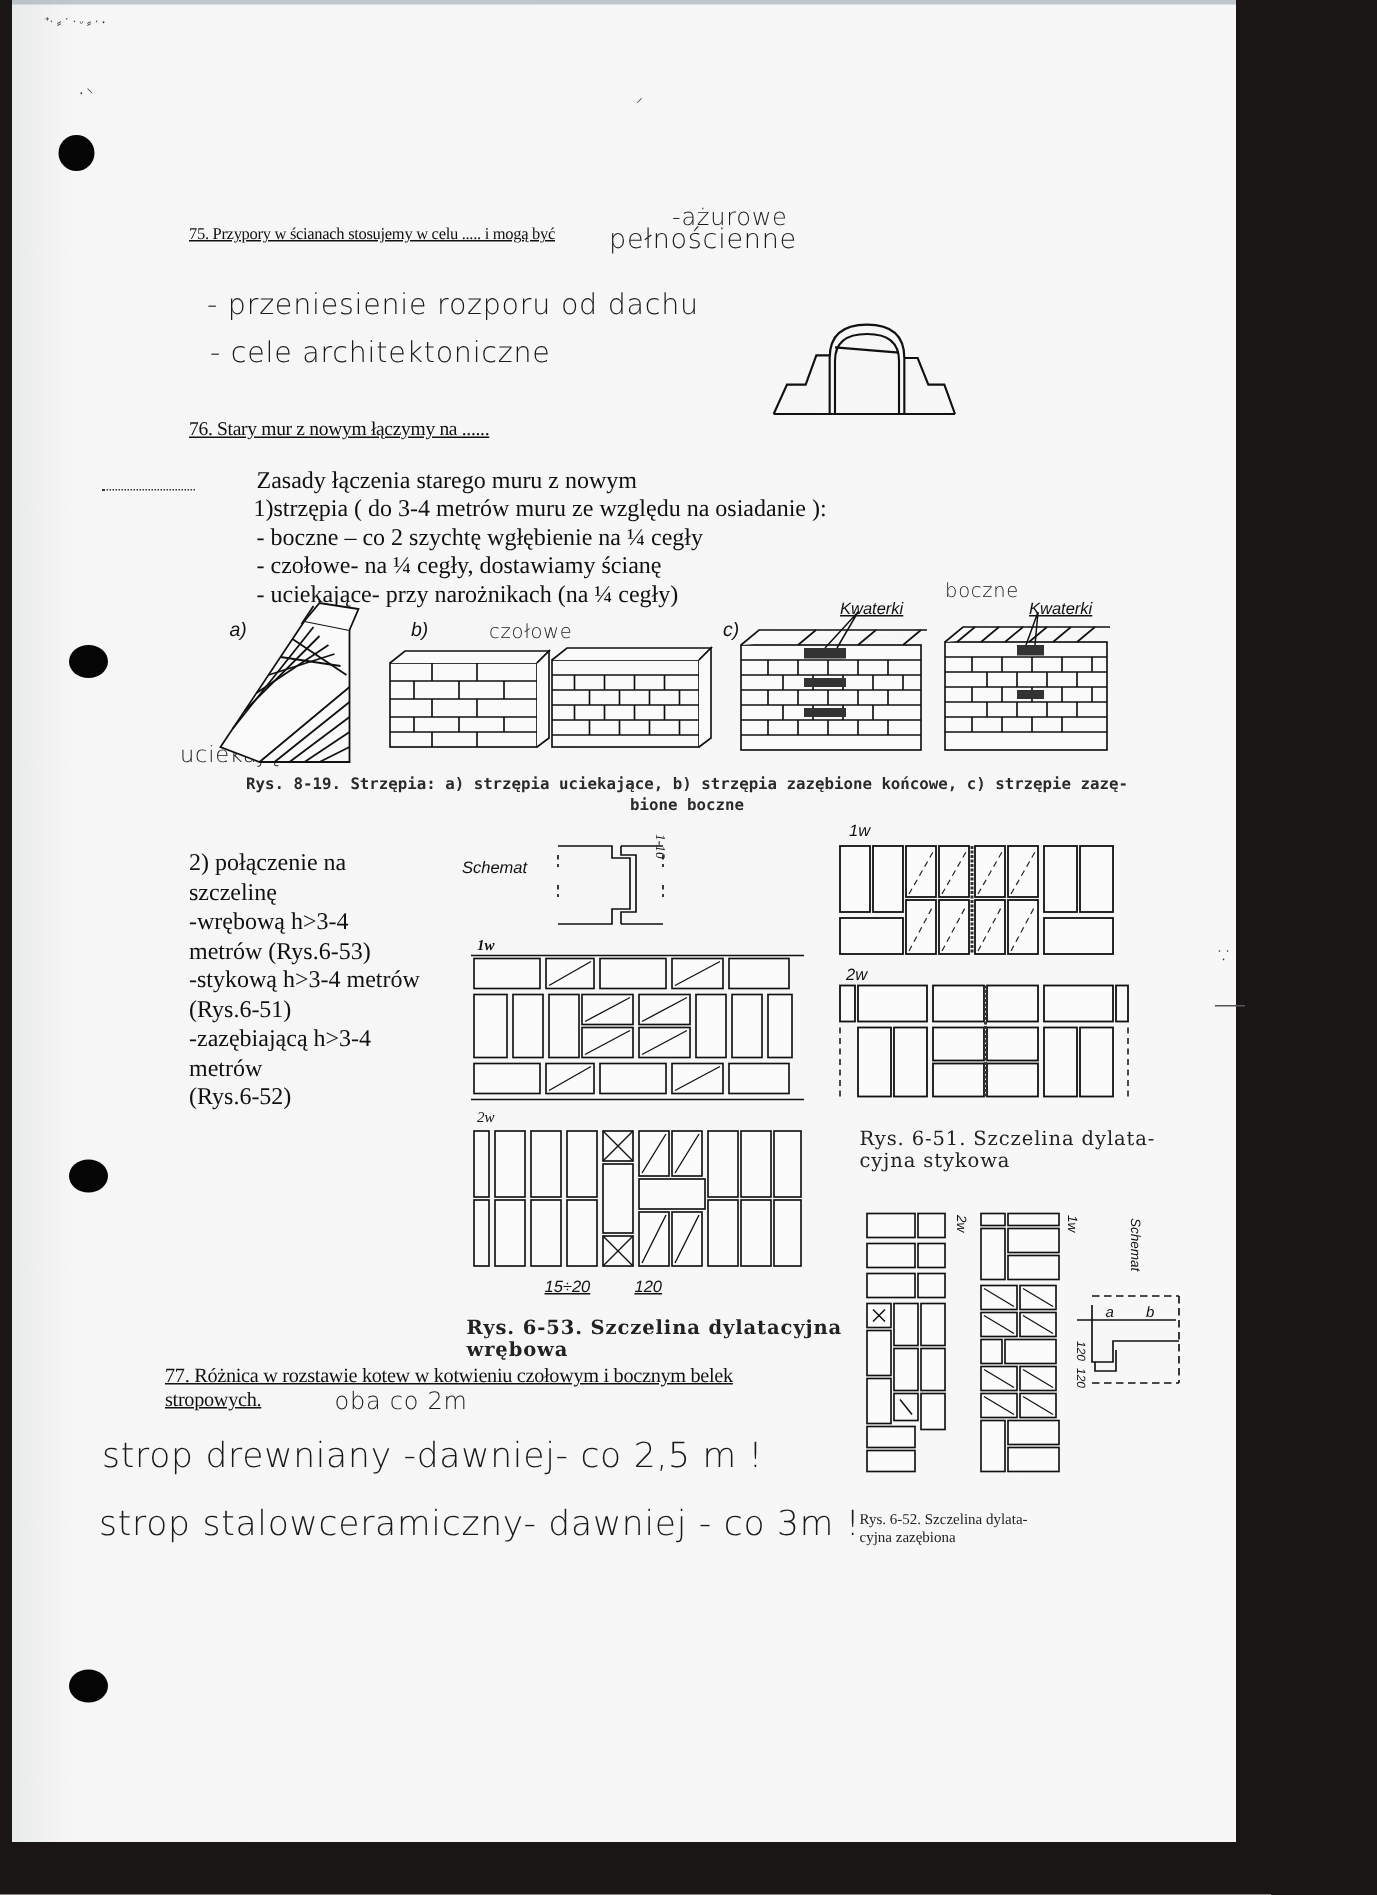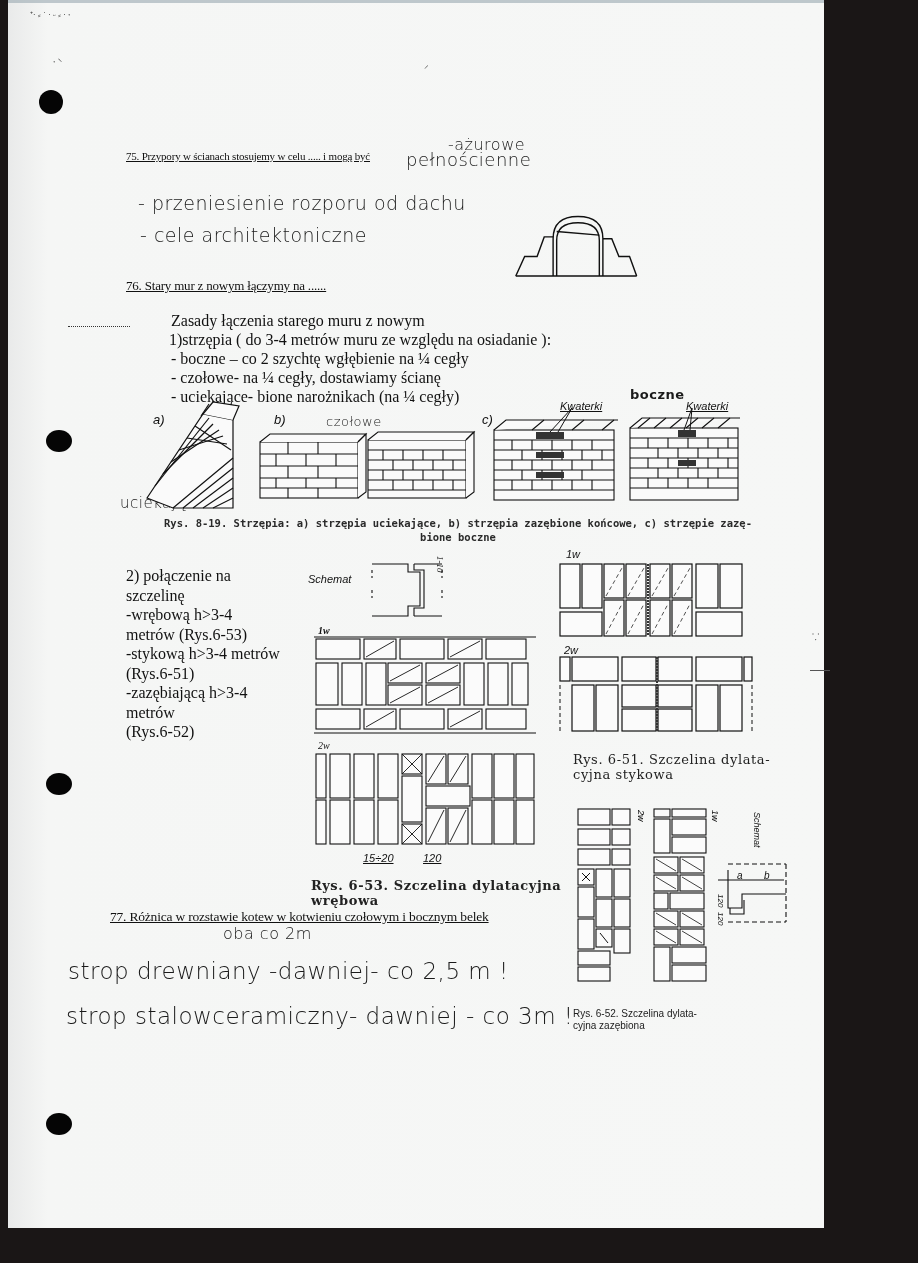--- a/index.html
+++ b/index.html
@@ -8,21 +8,21 @@
         background-image:linear-gradient(90deg,#e9eaea 0px,#f5f6f5 40px,#f6f7f6 820px,#eceded 888px);}
   .page::after{content:"";position:absolute;left:0;right:0;top:0;height:3px;background:#9aa8b0;opacity:.6;}
   .hole{position:absolute;width:24px;height:24px;border-radius:50%;background:#050505;}
   .abs{position:absolute;}
   .q{font-size:11px;letter-spacing:-.2px;}
   .q .u{text-decoration:underline;}
   .hand{font-family:"DejaVu Sans",sans-serif;font-weight:300;color:#1a1a1a;letter-spacing:.5px;}
   .body-t{font-size:16px;line-height:19px;}
   .cap{font-family:"DejaVu Sans Mono",monospace;font-weight:bold;font-size:10.5px;color:#2a2a2a;}
   .cap2{font-family:"DejaVu Serif",serif;font-size:13px;color:#222;letter-spacing:.6px;line-height:15px;}
-  .cap3{font-family:Liberation Sans, sans-serif;font-size:10px;color:#222;line-height:12px;}
+  .cap3{font-family:Liberation Serif, serif;font-size:10px;color:#222;line-height:12px;}
   .it{font-family:"Liberation Sans",sans-serif;font-style:italic;font-size:11px;}
   svg{position:absolute;overflow:visible;}
   .specks{position:absolute;color:#333;font-size:9px;}
 </style>
 </head>
 <body>
 
 <div class="page">
 
   <div class="hole" style="left:31px;top:90px;"></div>
@@ -54,29 +54,29 @@
   </svg>
 
   <div class="abs q" style="left:118px;top:278px;font-size:13px;">
     <span class="u">76. Stary mur z nowym łączymy na ......</span>
   </div>
   <div class="abs body-t" style="left:126px;top:311px;margin-left:37px;">
     <div>Zasady łączenia starego muru z nowym</div>
     <div style="margin-left:-2px;">1)strzępia ( do 3-4 metrów muru ze względu na osiadanie ):</div>
     <div>- boczne – co 2 szychtę wgłębienie na ¼ cegły</div>
     <div>- czołowe- na ¼ cegły, dostawiamy ścianę</div>
-    <div>- uciekające- bione narożnikach (na ¼ cegły)</div>
+    <div>- uciekające- przy narożnikach (na ¼ cegły)</div>
   </div>
   <div class="abs" style="left:60px;top:326px;width:62px;border-bottom:1px dotted #333;"></div>
 
   <div class="abs it" style="left:145px;top:412px;font-size:13px;">a)</div>
   <div class="abs it" style="left:266px;top:412px;font-size:13px;">b)</div>
   <div class="abs it" style="left:474px;top:412px;font-size:13px;">c)</div>
   <div class="abs hand" style="left:318px;top:414px;font-size:13px;">czołowe</div>
-  <div class="abs hand" style="left:622px;top:387px;font-size:13px;font-weight:bold;">boczne</div>
+  <div class="abs hand" style="left:622px;top:387px;font-size:13px;">boczne</div>
   <div class="abs hand" style="left:112px;top:494px;font-size:15px;">uciekające</div>
   <div class="abs it" style="left:552px;top:400px;text-decoration:underline;">Kwaterki</div>
   <div class="abs it" style="left:678px;top:400px;text-decoration:underline;">Kwaterki</div>
 
   <svg style="left:135px;top:398px;" width="100" height="110" viewBox="0 0 100 110">
     <g fill="#fafafa" stroke="#111" stroke-width="1.2">
       <path d="M4,100 L60,16 L90,22 L90,110 L30,110 Z"></path>
       <path d="M12,88 L66,20"></path>
         <path d="M20,76 L70,26"></path>
         <path d="M28,64 L76,32"></path>
@@ -338,20 +338,21 @@
   <div class="abs it" style="left:756px;top:870px;font-size:10px;">b</div>
   <div class="abs it" style="left:708px;top:894px;font-size:8px;writing-mode:vertical-rl;">120</div>
   <div class="abs it" style="left:708px;top:912px;font-size:8px;writing-mode:vertical-rl;">120</div>
   <div class="abs cap3" style="left:565px;top:1008px;">
     <div>Rys. 6-52.  Szczelina   dylata-</div>
     <div>cyjna zazębiona</div>
   </div>
 
   <div class="abs q" style="left:102px;top:909px;font-size:13.5px;line-height:16px;">
     <div class="u">77. Różnica w rozstawie kotew w kotwieniu czołowym i bocznym belek</div>
+    <div><span class="u">stropowych.</span></div>
   </div>
   <div class="abs hand" style="left:215px;top:924px;font-size:16px;">oba co 2m</div>
   <div class="abs hand" style="left:60px;top:958px;font-size:23px;">strop drewniany -dawniej- co 2,5 m !</div>
   <div class="abs hand" style="left:58px;top:1003px;font-size:23px;">strop stalowceramiczny- dawniej - co 3m !</div>
 
   <div class="specks" style="left:804px;top:630px;">⸪</div>
   <div class="abs" style="left:802px;top:670px;width:20px;border-bottom:1px solid #555;"></div>
 </div>
 
 </body></html>

